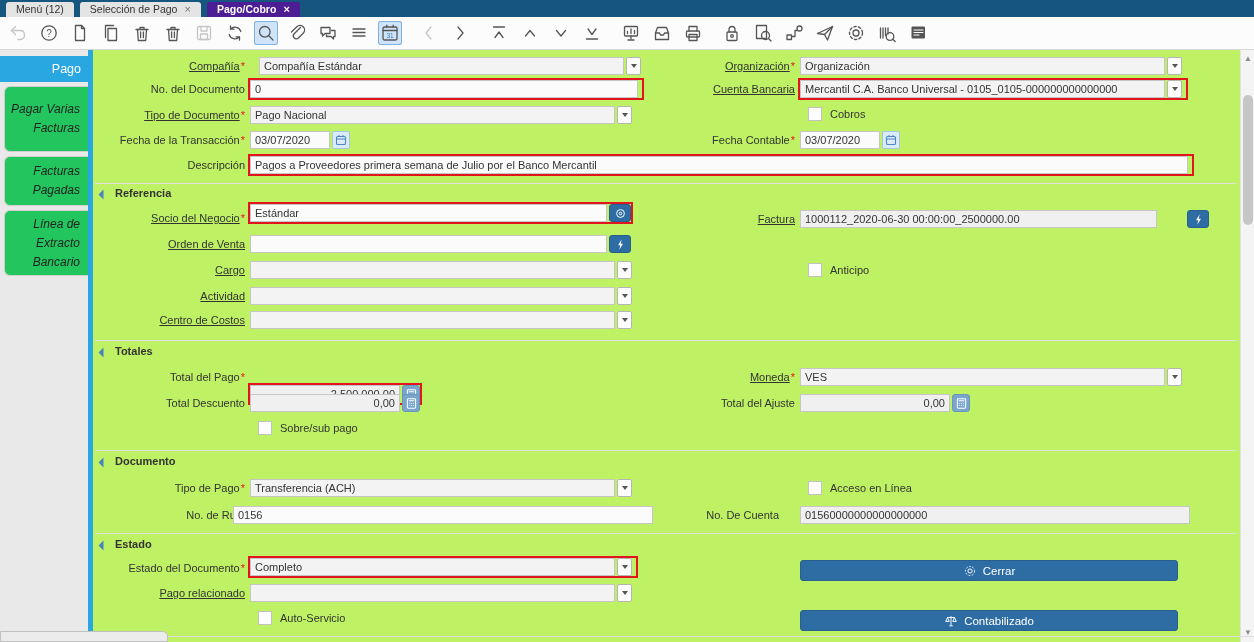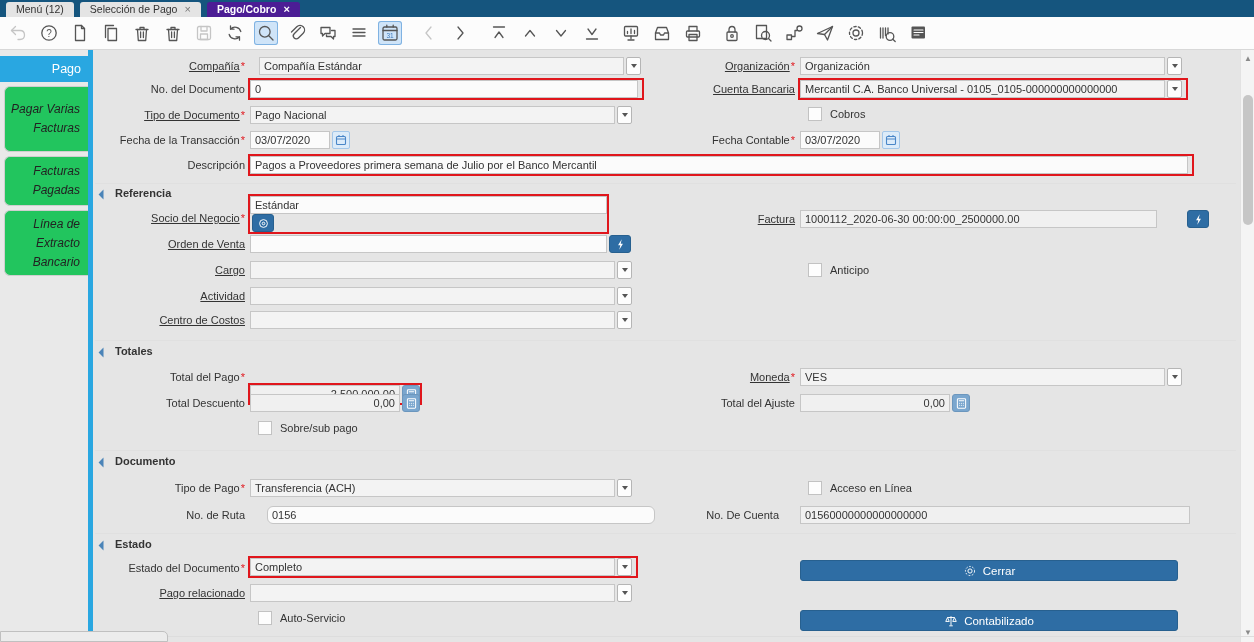--- a/index.html
+++ b/index.html
@@ -25,21 +25,21 @@
 
   
   #main{position:absolute;left:0;top:50px;width:1254px;height:592px;background:#fff;}
   #sidebar{position:absolute;left:0;top:0;width:88px;height:592px;background:#e9e9e9;}
   #sidestrip{position:absolute;left:88px;top:0;width:5px;height:592px;background:#29a7e1;}
   .stab{position:absolute;left:4px;width:84px;background:#22c55e;border:1px solid #cfcfcf;border-right:none;
         border-radius:6px 0 0 6px;box-sizing:border-box;color:#222;font-size:12px;font-style:italic;
         display:flex;align-items:center;justify-content:flex-end;text-align:right;padding:4px 8px 4px 4px;line-height:19px;}
   .stab.active{left:0;width:93px;background:#29a7e1;border:none;border-radius:0;color:#fff;font-style:normal;font-size:12.5px;
         padding-right:12px;}
-  #content{position:absolute;left:93px;top:0;width:1147px;height:592px;background:#e5e5e5;overflow:hidden;}
+  #content{position:absolute;left:93px;top:0;width:1147px;height:592px;background:#bef264;overflow:hidden;}
 
   
   #vscroll{position:absolute;right:0;top:0;width:14px;height:592px;background:#f4f4f4;border-left:1px solid #e2e2e2;box-sizing:border-box;}
   .sarrow{position:absolute;left:0;width:14px;height:14px;color:#8a8a8a;font-size:8px;text-align:center;line-height:14px;}
   #sthumb{position:absolute;left:2px;top:45px;width:10px;height:130px;background:#c6c6c6;border-radius:5px;}
 
   
   .lbl{position:absolute;width:152px;text-align:right;font-size:11px;color:#333;line-height:18px;white-space:nowrap;}
   .lbl .txt.link{text-decoration:underline;}
   .req-star{color:#e0161c;margin-left:1px;}
@@ -362,21 +362,21 @@
       <div class="hl" style="left:155px;top:104px;width:942px;">
         <div class="fld" style="width:938px;">Pagos a Proveedores primera semana de Julio por el Banco Mercantil</div>
       </div>
 
       <div class="sep" style="top:133px;"></div>
 
       <div class="tri" style="left:7px;top:141px;"></div>
       <div class="grp" style="left:22px;top:137px;">Referencia</div>
 
       <div class="lbl" style="left:0;top:159px;"><span class="txt link">Socio del Negocio</span><span class="req-star">*</span></div>
-      <div class="hl" style="left:155px;top:144px;flex-direction:column;">
+      <div class="hl" style="left:155px;top:152px;">
         <div class="fld" style="width:357px;">Estándar</div>
         <div class="sbtn">
             <svg viewBox="0 0 16 16">
               <circle cx="8" cy="8" r="4.8"></circle>
               <circle cx="8" cy="8" r="1.6"></circle>
             </svg>
           </div>
       </div>
       <div class="lbl" style="left:550px;top:160px;"><span class="txt link">Factura</span></div>
       <div class="hgroup" style="left:707px;top:160px;gap:28px;">
@@ -480,21 +480,21 @@
       <div class="combo" style="left:157px;top:429px;width:382px;">
         <span class="val">Transferencia (ACH)</span>
         <span class="arrow">
             <i></i>
           </span>
       </div>
       <div class="cb" style="left:715px;top:431px;"></div>
       <div class="cblbl" style="left:737px;top:431px;">Acceso en Línea</div>
 
       <div class="lbl" style="left:0;top:456px;"><span class="txt">No. de Ruta</span></div>
-      <div class="fld abs" style="left:174px;top:456px;width:388px;border-radius:6px;">0156</div>
+      <div class="fld abs" style="left:140px;top:456px;width:420px;">0156</div>
       <div class="lbl" style="left:534px;top:456px;"><span class="txt">No. De Cuenta</span></div>
       <div class="fld ro abs" style="left:707px;top:456px;width:390px;">01560000000000000000</div>
 
       <div class="sep" style="top:483px;"></div>
 
       <div class="tri" style="left:7px;top:492px;"></div>
       <div class="grp" style="left:22px;top:488px;">Estado</div>
 
       <div class="lbl" style="left:0;top:509px;"><span class="txt">Estado del Documento</span><span class="req-star">*</span></div>
       <div class="hl" style="left:155px;top:506px;width:386px;">

